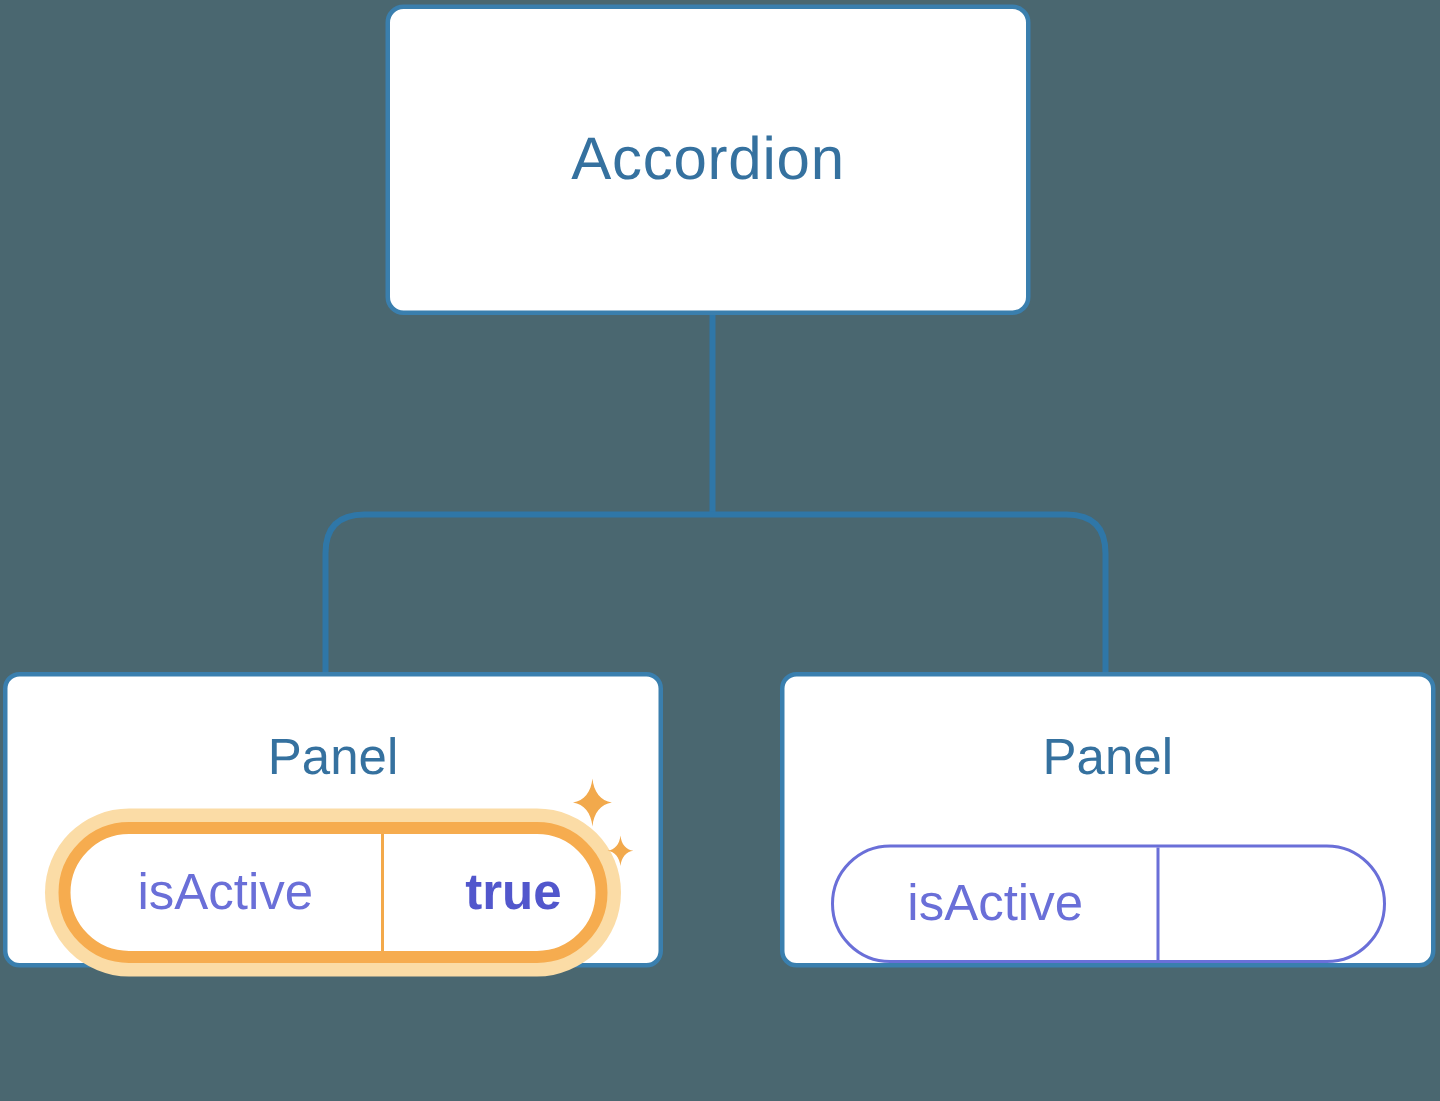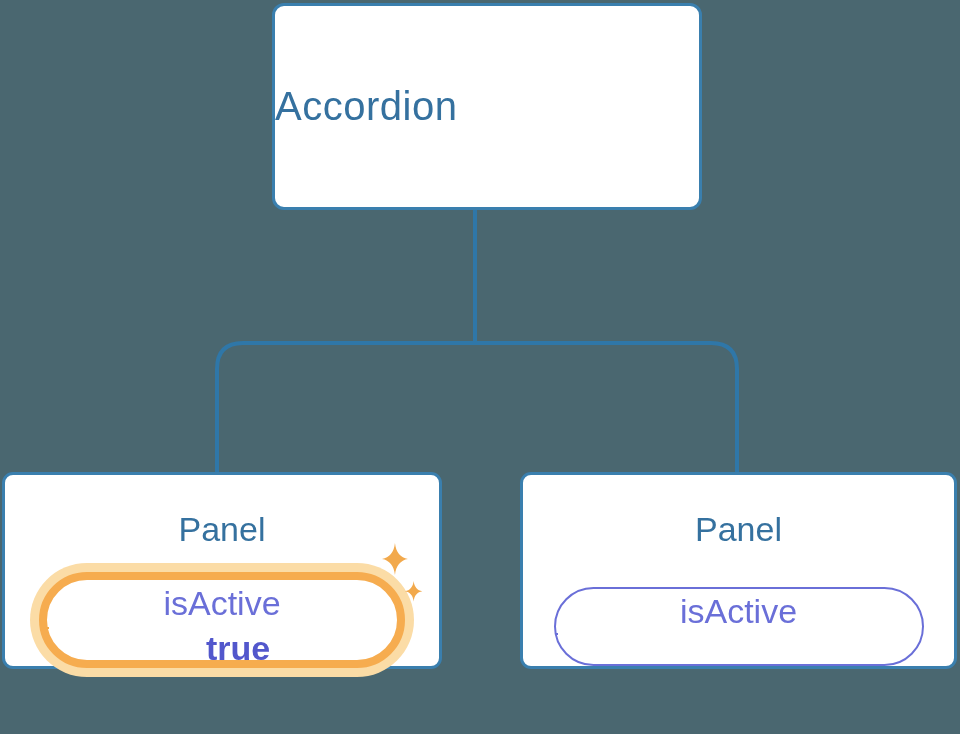--- a/index.html
+++ b/index.html
@@ -29,51 +29,50 @@
     box-sizing: border-box;
   }
   .root-node {
     left: 257px;
     top: 3px;
     width: 430px;
     height: 207px;
     border-radius: 12px;
     display: flex;
     align-items: center;
-    margin-left: 15px;
+    justify-content: center;
   }
   .root-label {
     font-size: 40px;
     font-weight: 500;
     color: #35719f;
     letter-spacing: 0.5px;
   }
   .panel-node {
-    top: 472px;
+    top: 448px;
     height: 197px;
     border-radius: 11px;
     display: flex;
     flex-direction: column;
     align-items: center;
   }
   .panel-left  { left: 2px;   width: 440px; }
   .panel-right { left: 520px; width: 437px; }
   .panel-title {
     margin-top: 32px;
     font-size: 34px;
     font-weight: 500;
     color: #35719f;
     line-height: 1.3;
   }
   .pill {
     display: flex;
     align-items: stretch;
     box-sizing: border-box;
     background: #ffffff;
-    flex-direction: column;
   }
   .pill-active {
     margin-top: 21px;
     width: 366px;
     height: 116px;
     border: 8px solid #f6ac4f;
     border-radius: 70px;
     box-shadow: 0 0 0 9px #fbdca6;
   }
   .pill-inactive {

